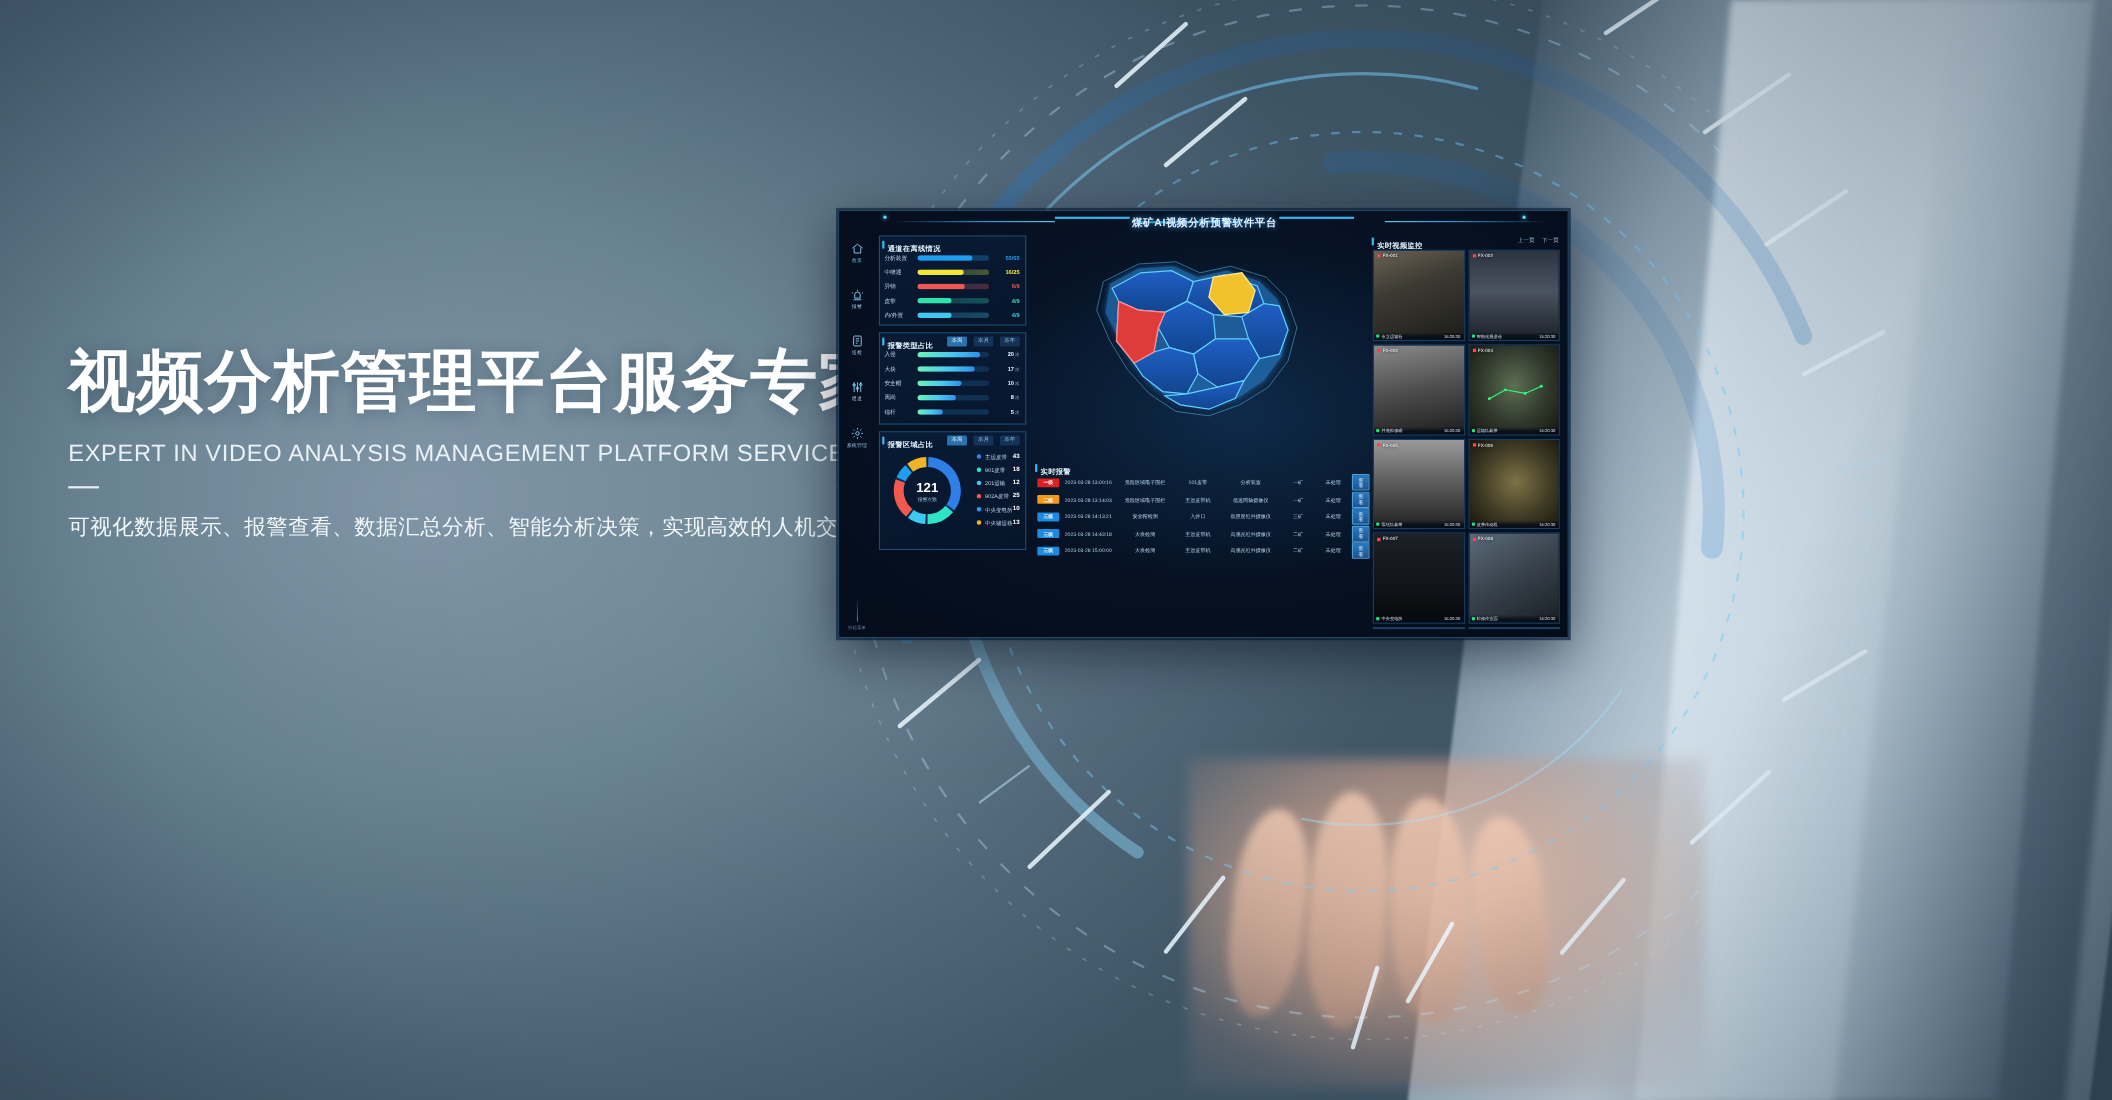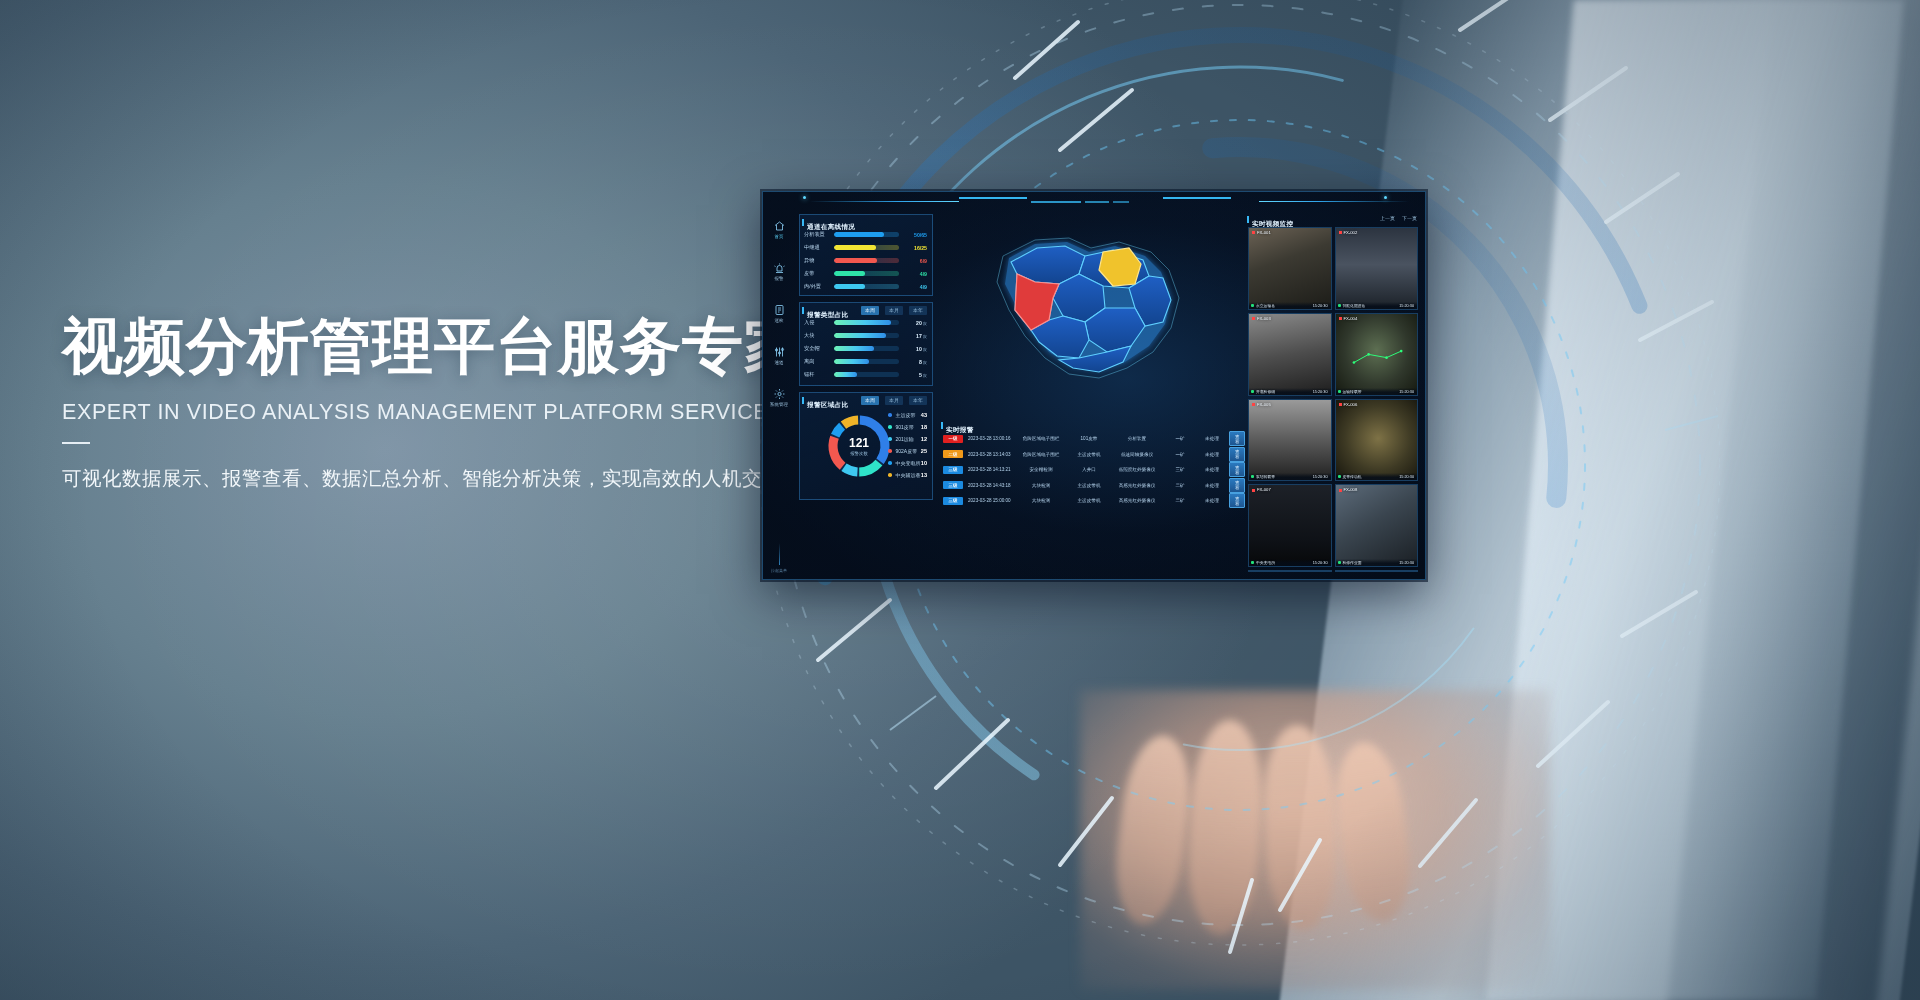--- a/index.html
+++ b/index.html
@@ -139,21 +139,21 @@
   .bar-name { width:30px; font-size:5.2px; color:#b9d6ee; flex:none; }
   .bar-track {
     flex:1; height:4.2px; border-radius:3px; background:rgba(16,52,88,0.9);
     position:relative; overflow:hidden; margin-right:4px;
   }
   .bar-fill { position:absolute; left:0; top:0; bottom:0; border-radius:3px; }
   .bar-val { width:24px; text-align:right; font-size:5.2px; font-weight:bold; flex:none; }
   .bar-val .unit { font-size:4.2px; font-weight:normal; color:#8fb6d4; margin-left:1px; }
 
   
-  #donut-wrap { position:absolute; left:24px; top:18px; width:70px; height:70px; }
+  #donut-wrap { position:absolute; left:8px; top:18px; width:70px; height:70px; }
   #donut-center { position:absolute; inset:0; display:flex; flex-direction:column; align-items:center; justify-content:center; }
   #donut-num { font-size:12px; font-weight:bold; color:#ffffff; line-height:1; }
   #donut-lbl { font-size:4.4px; color:#9cc3e0; margin-top:2px; }
   #donut-legend { position:absolute; left:88px; top:16px; right:5px; }
   .lg-row { display:flex; align-items:center; height:12px; font-size:5px; }
   .lg-dot { width:3.5px; height:3.5px; border-radius:50%; margin-right:4px; flex:none; }
   .lg-name { flex:1; color:#bcd9ef; }
   .lg-val { color:#ffffff; font-weight:bold; font-size:5.6px; }
 
   
@@ -271,20 +271,21 @@
 <div id="screen">
   <div class="scr-layer">
 
     <div id="scr-header">
       <div class="hdr-dot" style="left:40px;top:4px;"></div>
       <div class="hdr-line" style="left:46px;top:9px;width:150px;"></div>
       <div class="hdr-dash" style="left:196px;top:5px;width:68px;"></div>
       <div class="hdr-dash" style="left:268px;top:9px;width:50px;opacity:.8;"></div>
       <div class="hdr-dash" style="left:322px;top:9px;width:24px;opacity:.7;"></div>
       <div class="hdr-dash" style="left:350px;top:9px;width:16px;opacity:.6;"></div>
+      <div id="scr-title">煤矿AI视频分析预警软件平台</div>
       <div class="hdr-line" style="right:18px;top:9px;width:150px;transform:scaleX(-1);"></div>
       <div class="hdr-dash" style="right:196px;top:5px;width:68px;"></div>
       <div class="hdr-dot" style="right:40px;top:4px;"></div>
     </div>
 
     <div id="scr-sidebar">
       <div class="side-item active">
         <svg width="13" height="12" viewBox="0 0 24 24" fill="none" stroke="#8fd7ff" stroke-width="1.6">
           <path d="M3 11l9-7 9 7"></path>
             <path d="M6 10v10h12V10"></path>

